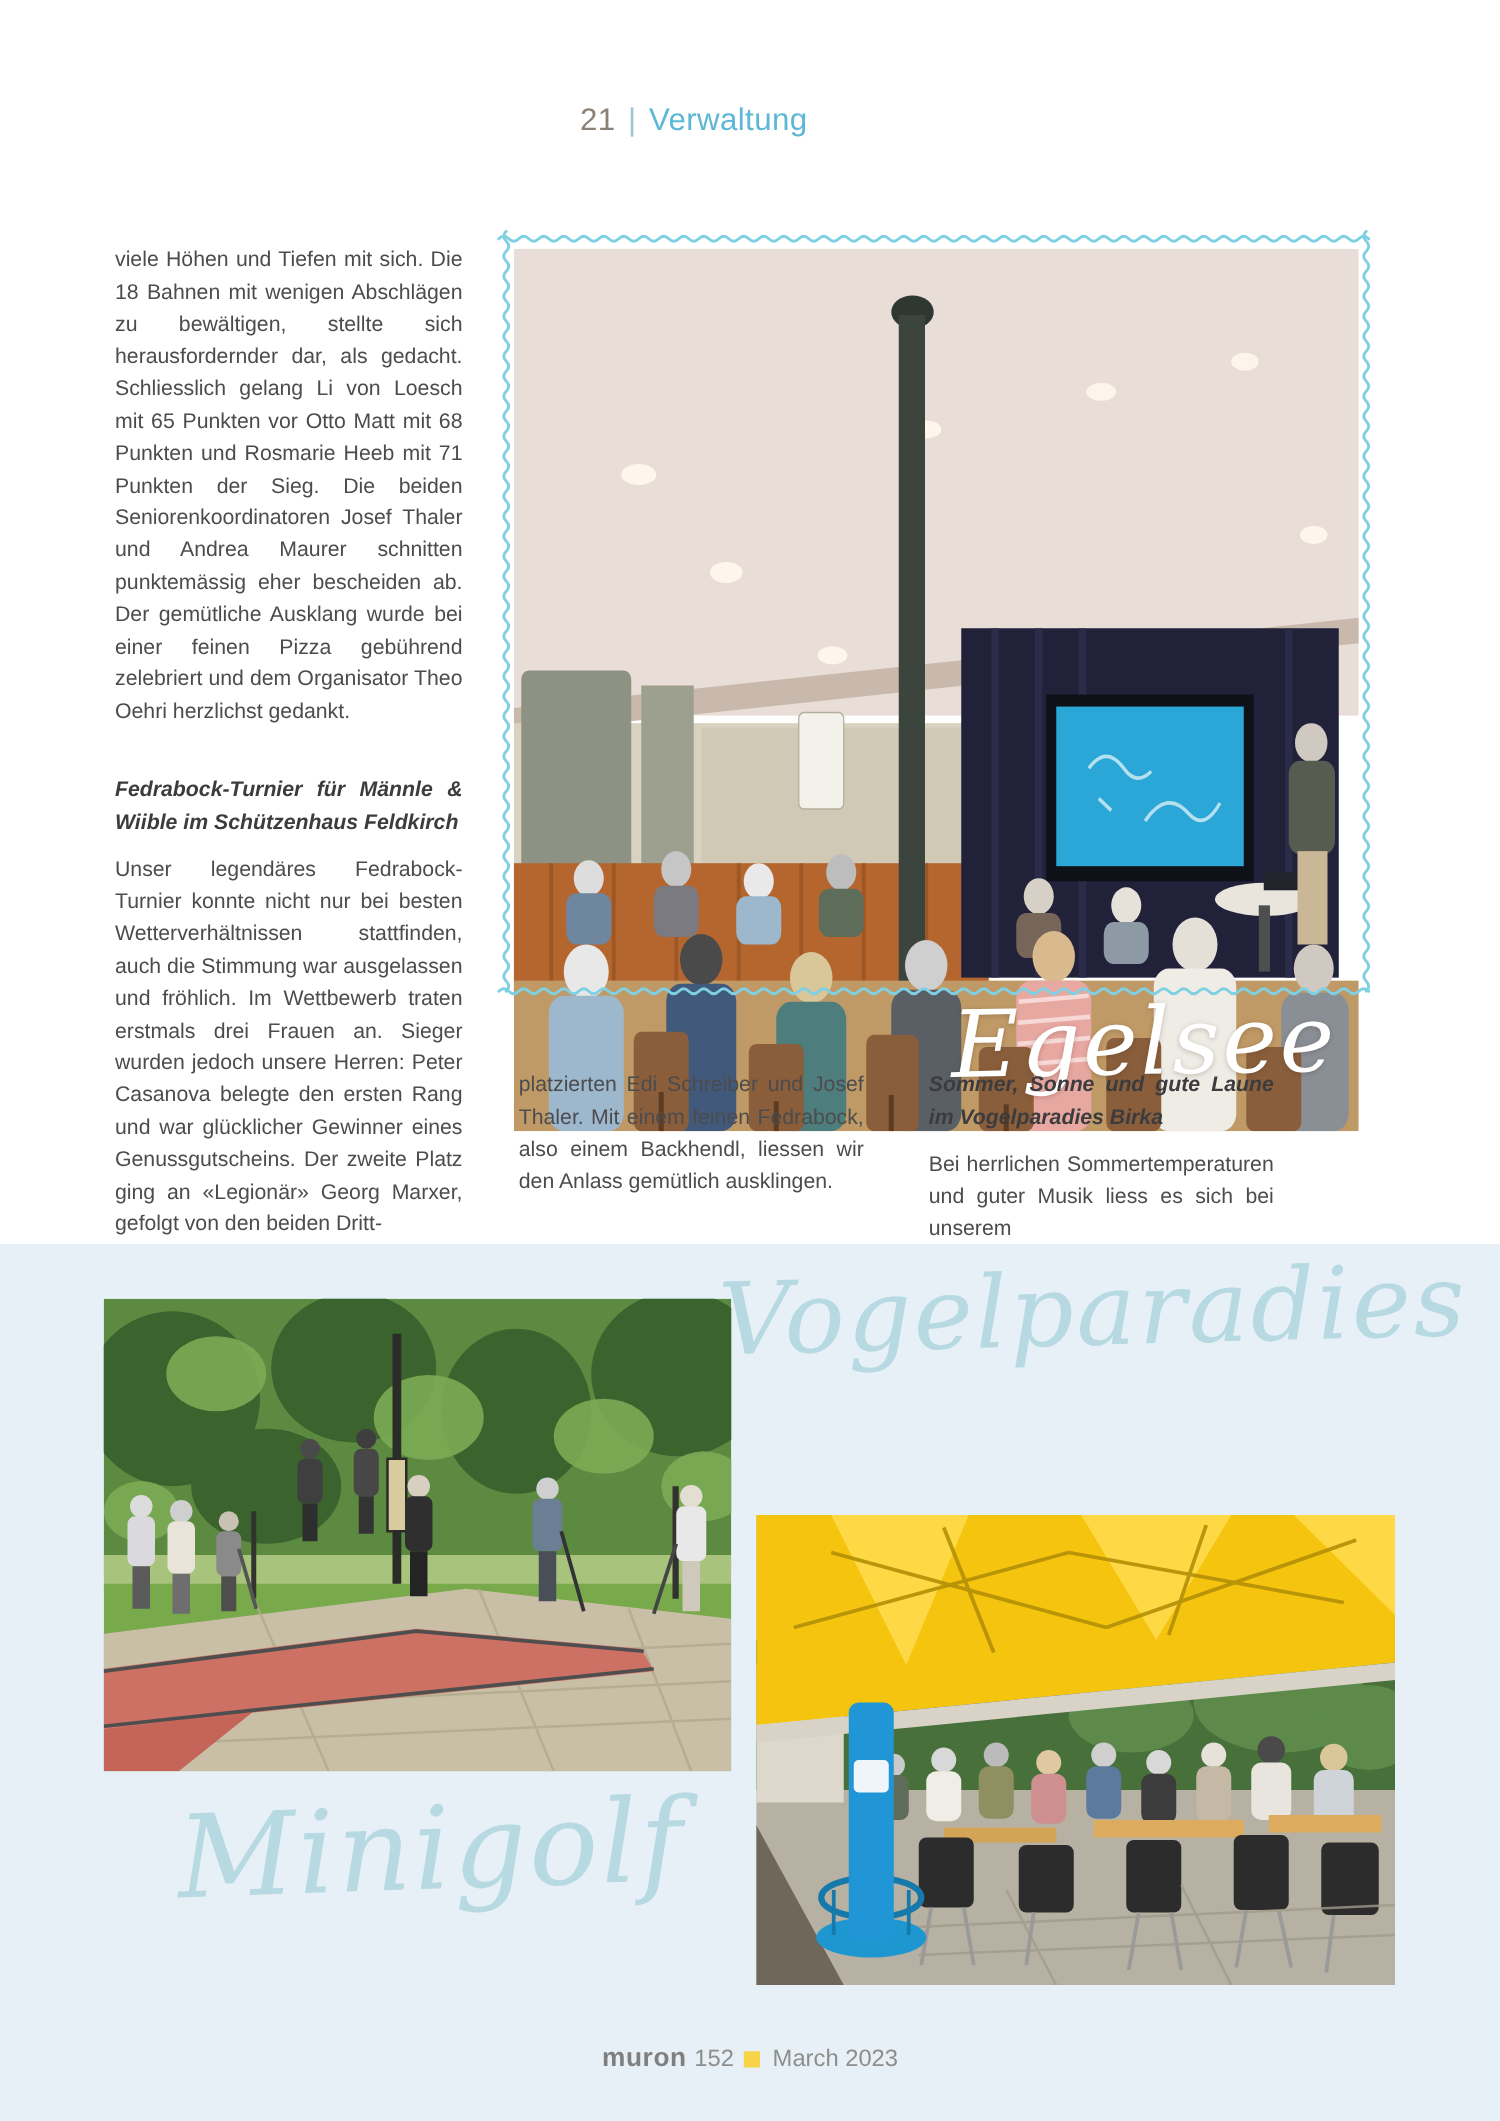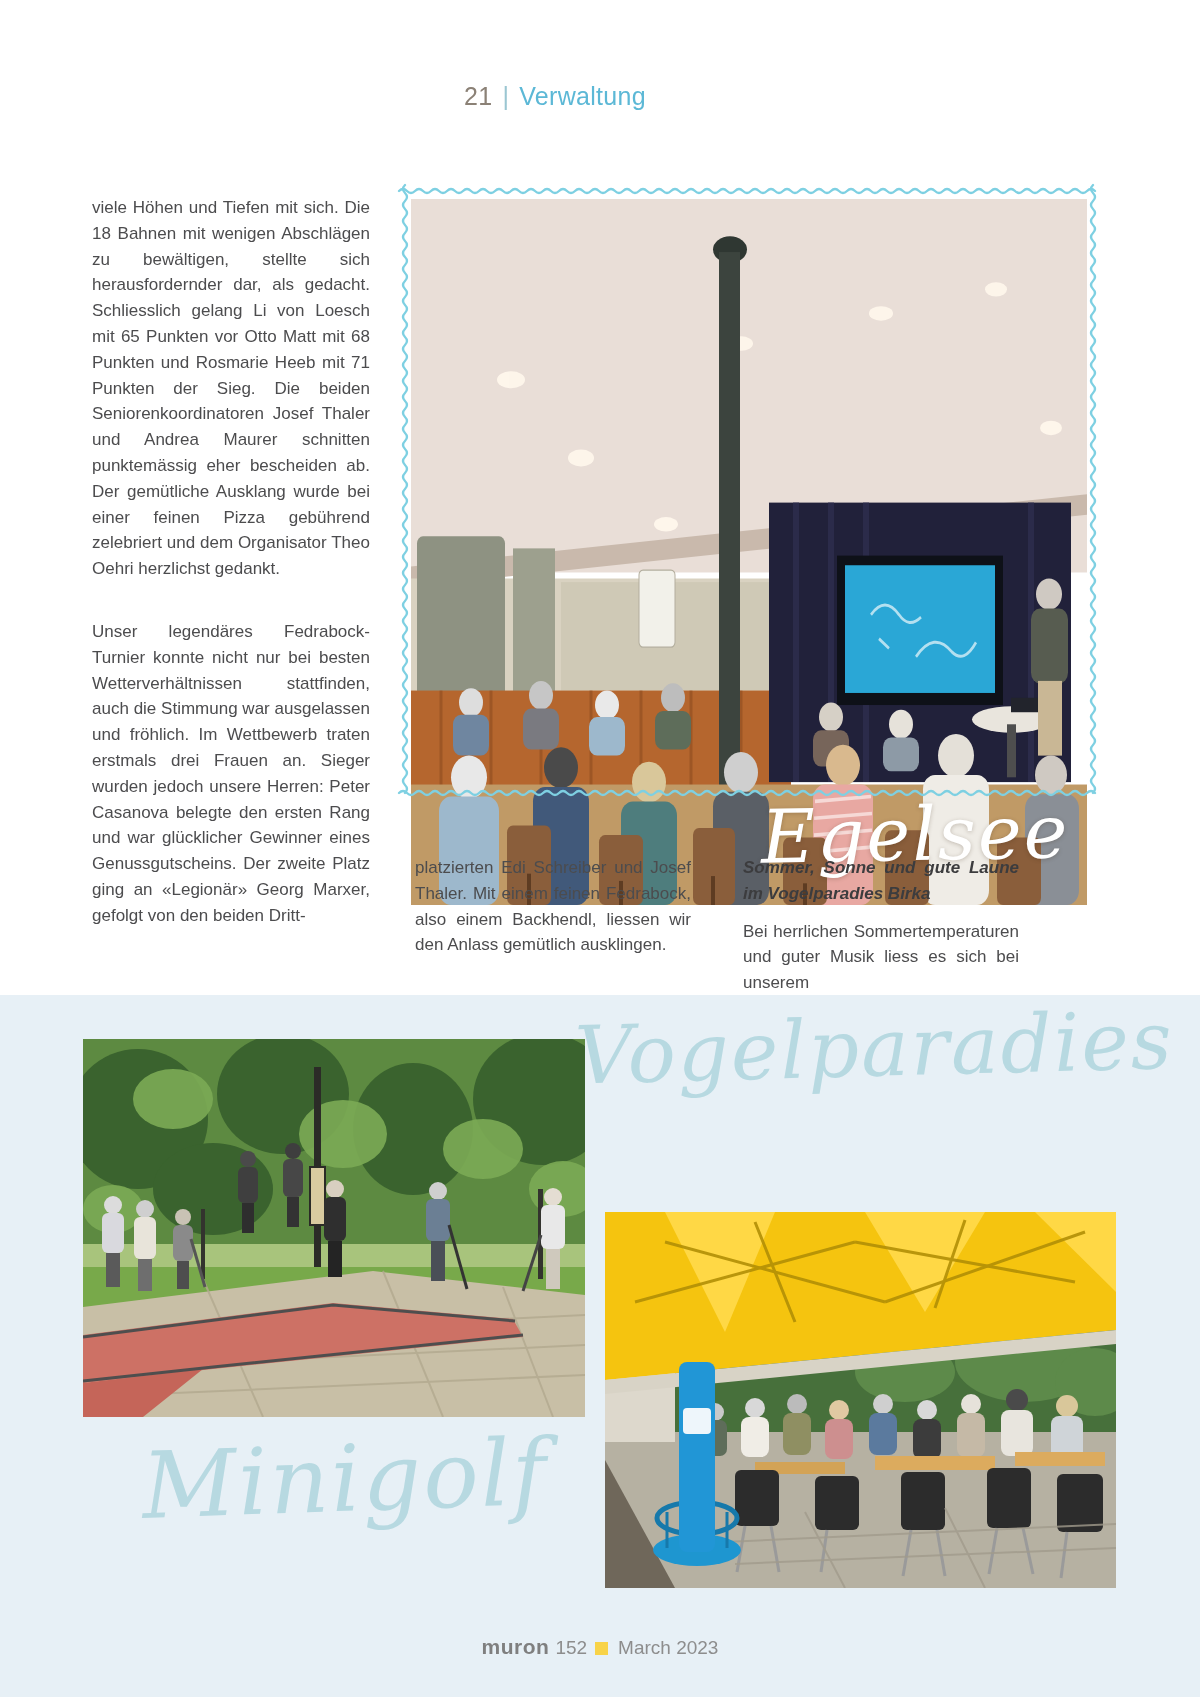--- a/index.html
+++ b/index.html
@@ -63,20 +63,21 @@
 
 <div class="page">
 
   <div class="header">
     <span class="pgnum">21</span><span class="sep">|</span><span class="section">Verwaltung</span>
   </div>
 
   <div class="col col-left">
     <p>viele Höhen und Tiefen mit sich. Die 18 Bahnen mit wenigen Abschlägen zu bewältigen, stellte sich herausfordernder dar, als gedacht. Schliesslich gelang Li von Loesch mit 65 Punkten vor Otto Matt mit 68 Punkten und Rosmarie Heeb mit 71 Punkten der Sieg. Die beiden Seniorenkoordinatoren Josef Thaler und Andrea Maurer schnitten punktemässig eher bescheiden ab. Der gemütliche Ausklang wurde bei einer feinen Pizza gebührend zelebriert und dem Organisator Theo Oehri herzlichst gedankt.</p>
     <div class="gap"></div>
+    <p class="subhead">Fedrabock-Turnier für Männle &amp; Wiible im Schützenhaus Feldkirch</p>
     <p>Unser legendäres Fedrabock-Turnier konnte nicht nur bei besten Wetterverhältnissen stattfinden, auch die Stimmung war ausgelassen und fröhlich. Im Wettbewerb traten erstmals drei Frauen an. Sieger wurden jedoch unsere Herren: Peter Casanova belegte den ersten Rang und war glücklicher Gewinner eines Genussgutscheins. Der zweite Platz ging an «Legionär» Georg Marxer, gefolgt von den beiden Dritt-</p>
   </div>
 
   <div class="photo1">
     <svg class="scene" viewBox="0 0 676 586" preserveAspectRatio="none">
 
       <rect x="0" y="0" width="676" height="310" fill="#e9ded7"></rect>
       <polygon points="0,305 676,245 676,262 0,322" fill="#c9b9ac"></polygon>
 
       <g fill="#fff7ec" opacity="0.95">

